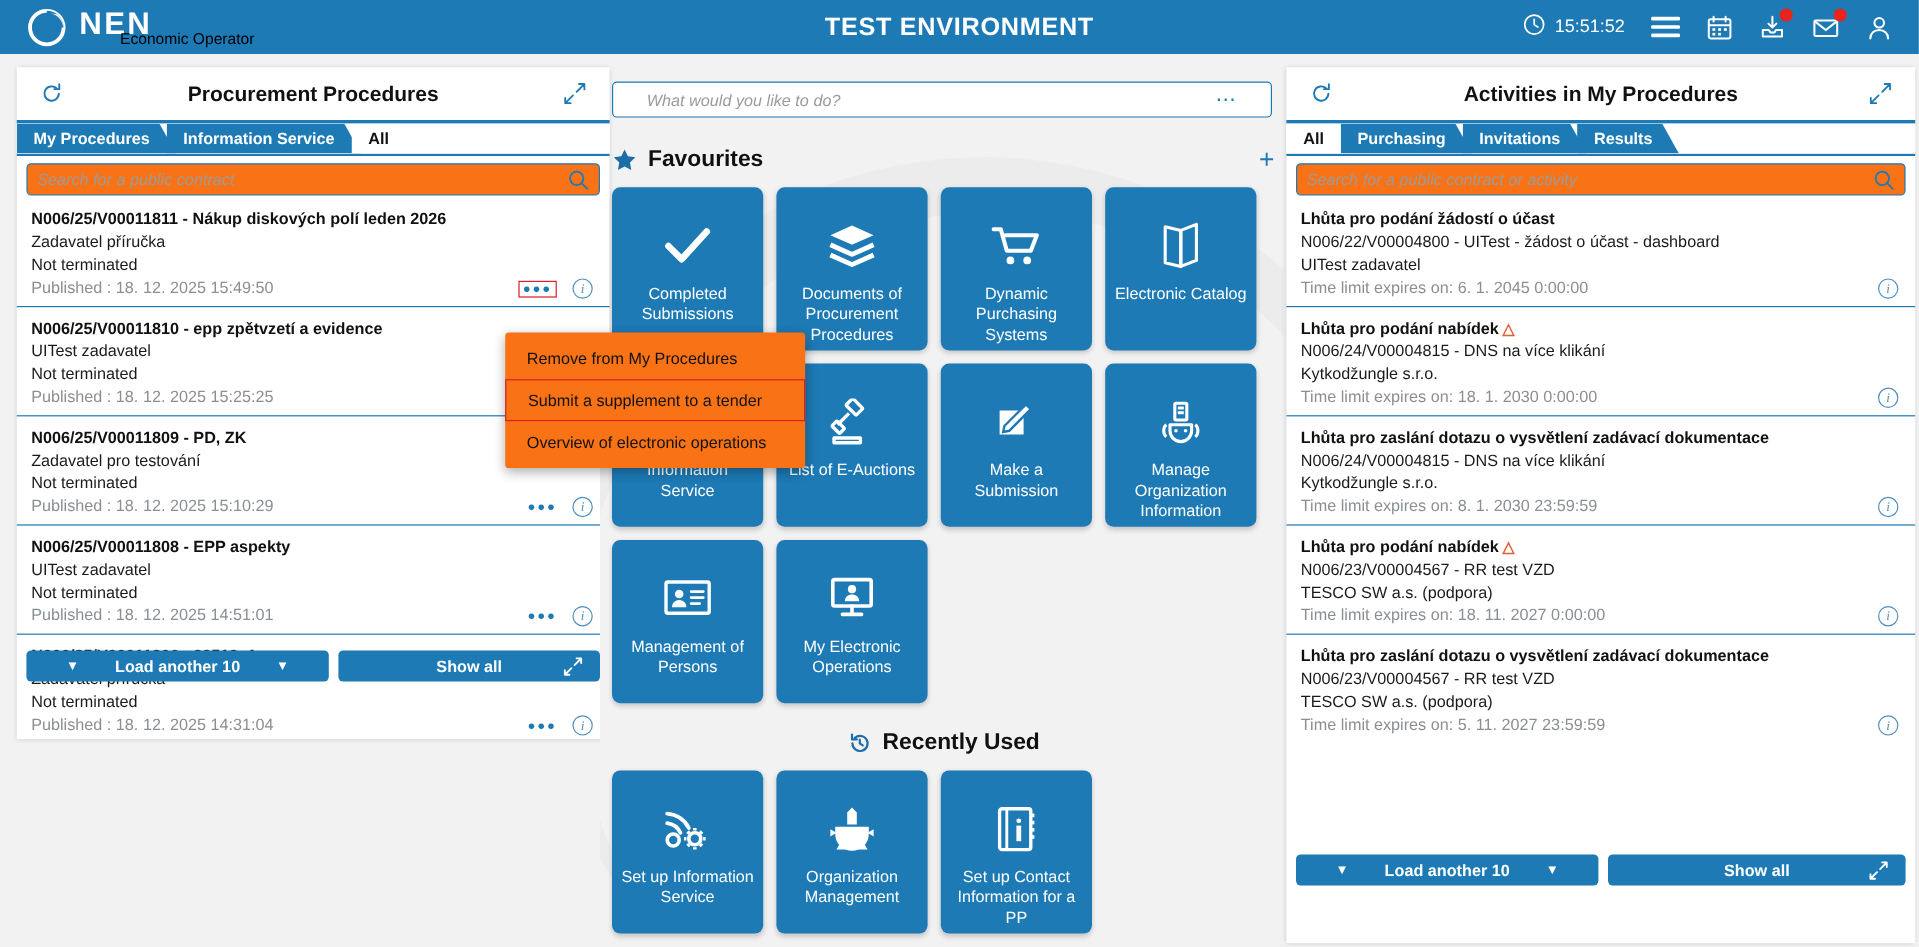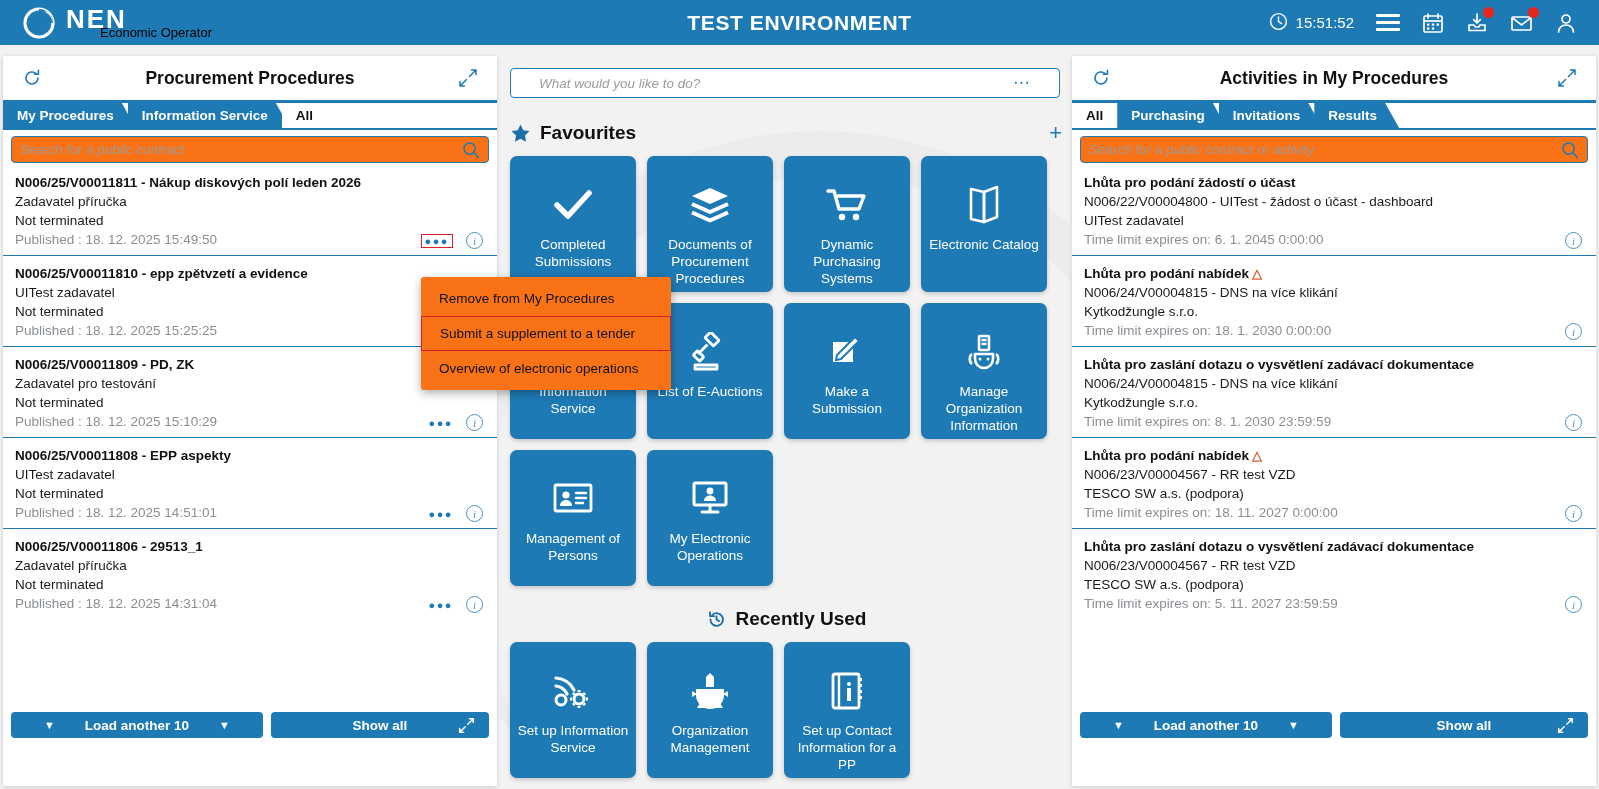--- a/index.html
+++ b/index.html
@@ -29,21 +29,21 @@
   .clock-wrap{display:flex;align-items:center;gap:8px;font-size:15px;}
   .dot-badge{position:absolute;right:-6px;top:-5px;width:11px;height:11px;border-radius:50%;background:#e8241f;}
   .hamburger{width:24px;height:17px;display:flex;flex-direction:column;justify-content:space-between;}
   .hamburger span{display:block;height:3px;background:#fff;border-radius:1px;}
 
   
   .panel{
     position:absolute;top:56px;background:#fff;
     box-shadow:0 1px 4px rgba(0,0,0,.18);
   }
-  #panel-left{left:3px;width:494px;height:730px;}
+  #panel-left{left:14px;width:494px;height:560px;}
   #panel-right{left:1072px;width:524px;height:730px;}
   .panel-head{
     height:47px;display:flex;align-items:center;justify-content:space-between;
     padding:0 18px;border-bottom:3px solid #1d7ab5;
   }
   .panel-title{flex:1;text-align:center;font-size:17.5px;font-weight:bold;color:#111;}
   .ic-btn{width:22px;height:22px;color:#1d7ab5;display:flex;align-items:center;justify-content:center;cursor:pointer;}
 
   
   .tabs{display:flex;height:25px;align-items:flex-end;position:relative;background:#fff;}

